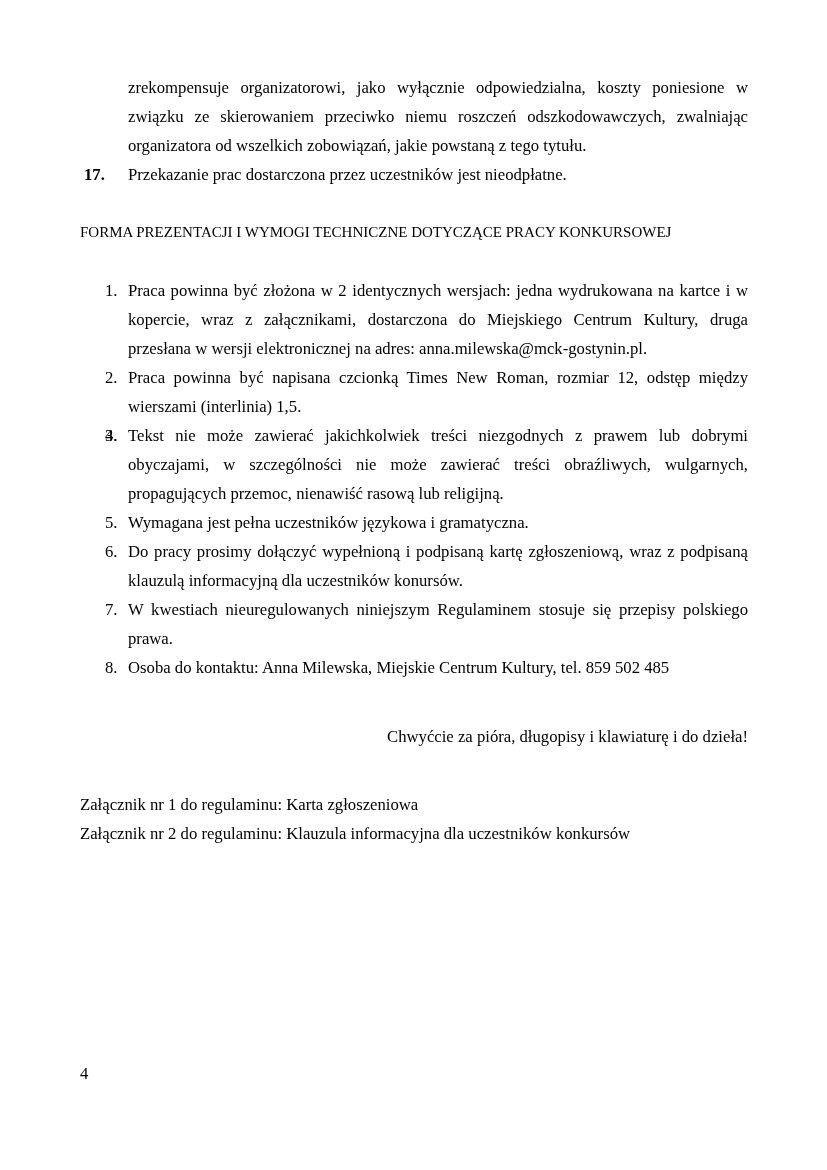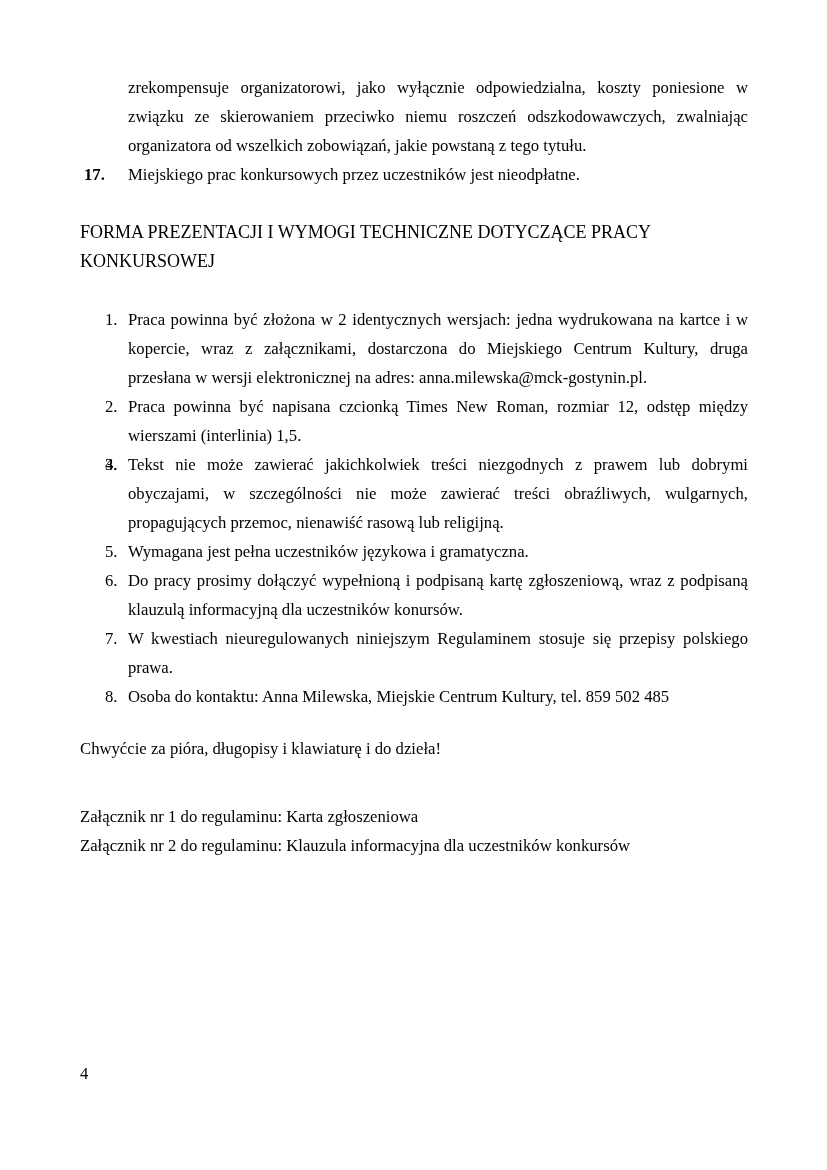--- a/index.html
+++ b/index.html
@@ -35,59 +35,60 @@
   }
   .item17 .num {
     position: absolute;
     left: 4px;
     top: 0;
     font-weight: bold;
   }
   .heading {
     margin-top: 29px;
     font-weight: normal;
-    font-size: 18px;
+    font-size: 15px;
     line-height: 29px;
   }
   .req-list {
     margin-top: 29px;
   }
   .oli {
     position: relative;
     padding-left: 48px;
     text-align: justify;
   }
   .oli .num {
     position: absolute;
     left: 25px;
     top: 0;
   }
   .call-to-action {
-    margin-top: 23px;
+    margin-top: 40px;
+    text-align: right;
   }
   .attachments {
     margin-top: 39px;
   }
   .page-number {
     position: absolute;
     left: 80px;
     top: 1059px;
   }
 </style>
 </head>
 <body>
 
 <div class="page">
   <div class="content">
 
     <p class="hang-para">zrekompensuje organizatorowi, jako wyłącznie odpowiedzialna, koszty poniesione w związku ze skierowaniem przeciwko niemu roszczeń odszkodowawczych, zwalniając organizatora od wszelkich zobowiązań, jakie powstaną z tego tytułu.</p>
 
     <div class="item17">
       <span class="num">17.</span>
-      <span>Miejskiego prac konkursowych przez uczestników jest nieodpłatne.</span>
+      <span>Przekazanie prac dostarczona przez uczestników jest nieodpłatne.</span>
     </div>
 
     <h1 class="heading">FORMA PREZENTACJI I WYMOGI TECHNICZNE DOTYCZĄCE PRACY KONKURSOWEJ</h1>
 
     <div class="req-list">
       <div class="oli">
         <span class="num">1.</span>
         <span>Praca powinna być złożona w 2 identycznych wersjach: jedna wydrukowana na kartce i w kopercie, wraz z załącznikami, dostarczona do Miejskiego Centrum Kultury, druga przesłana w wersji elektronicznej na adres: anna.milewska@mck-gostynin.pl.</span>
       </div>
       <div class="oli">

